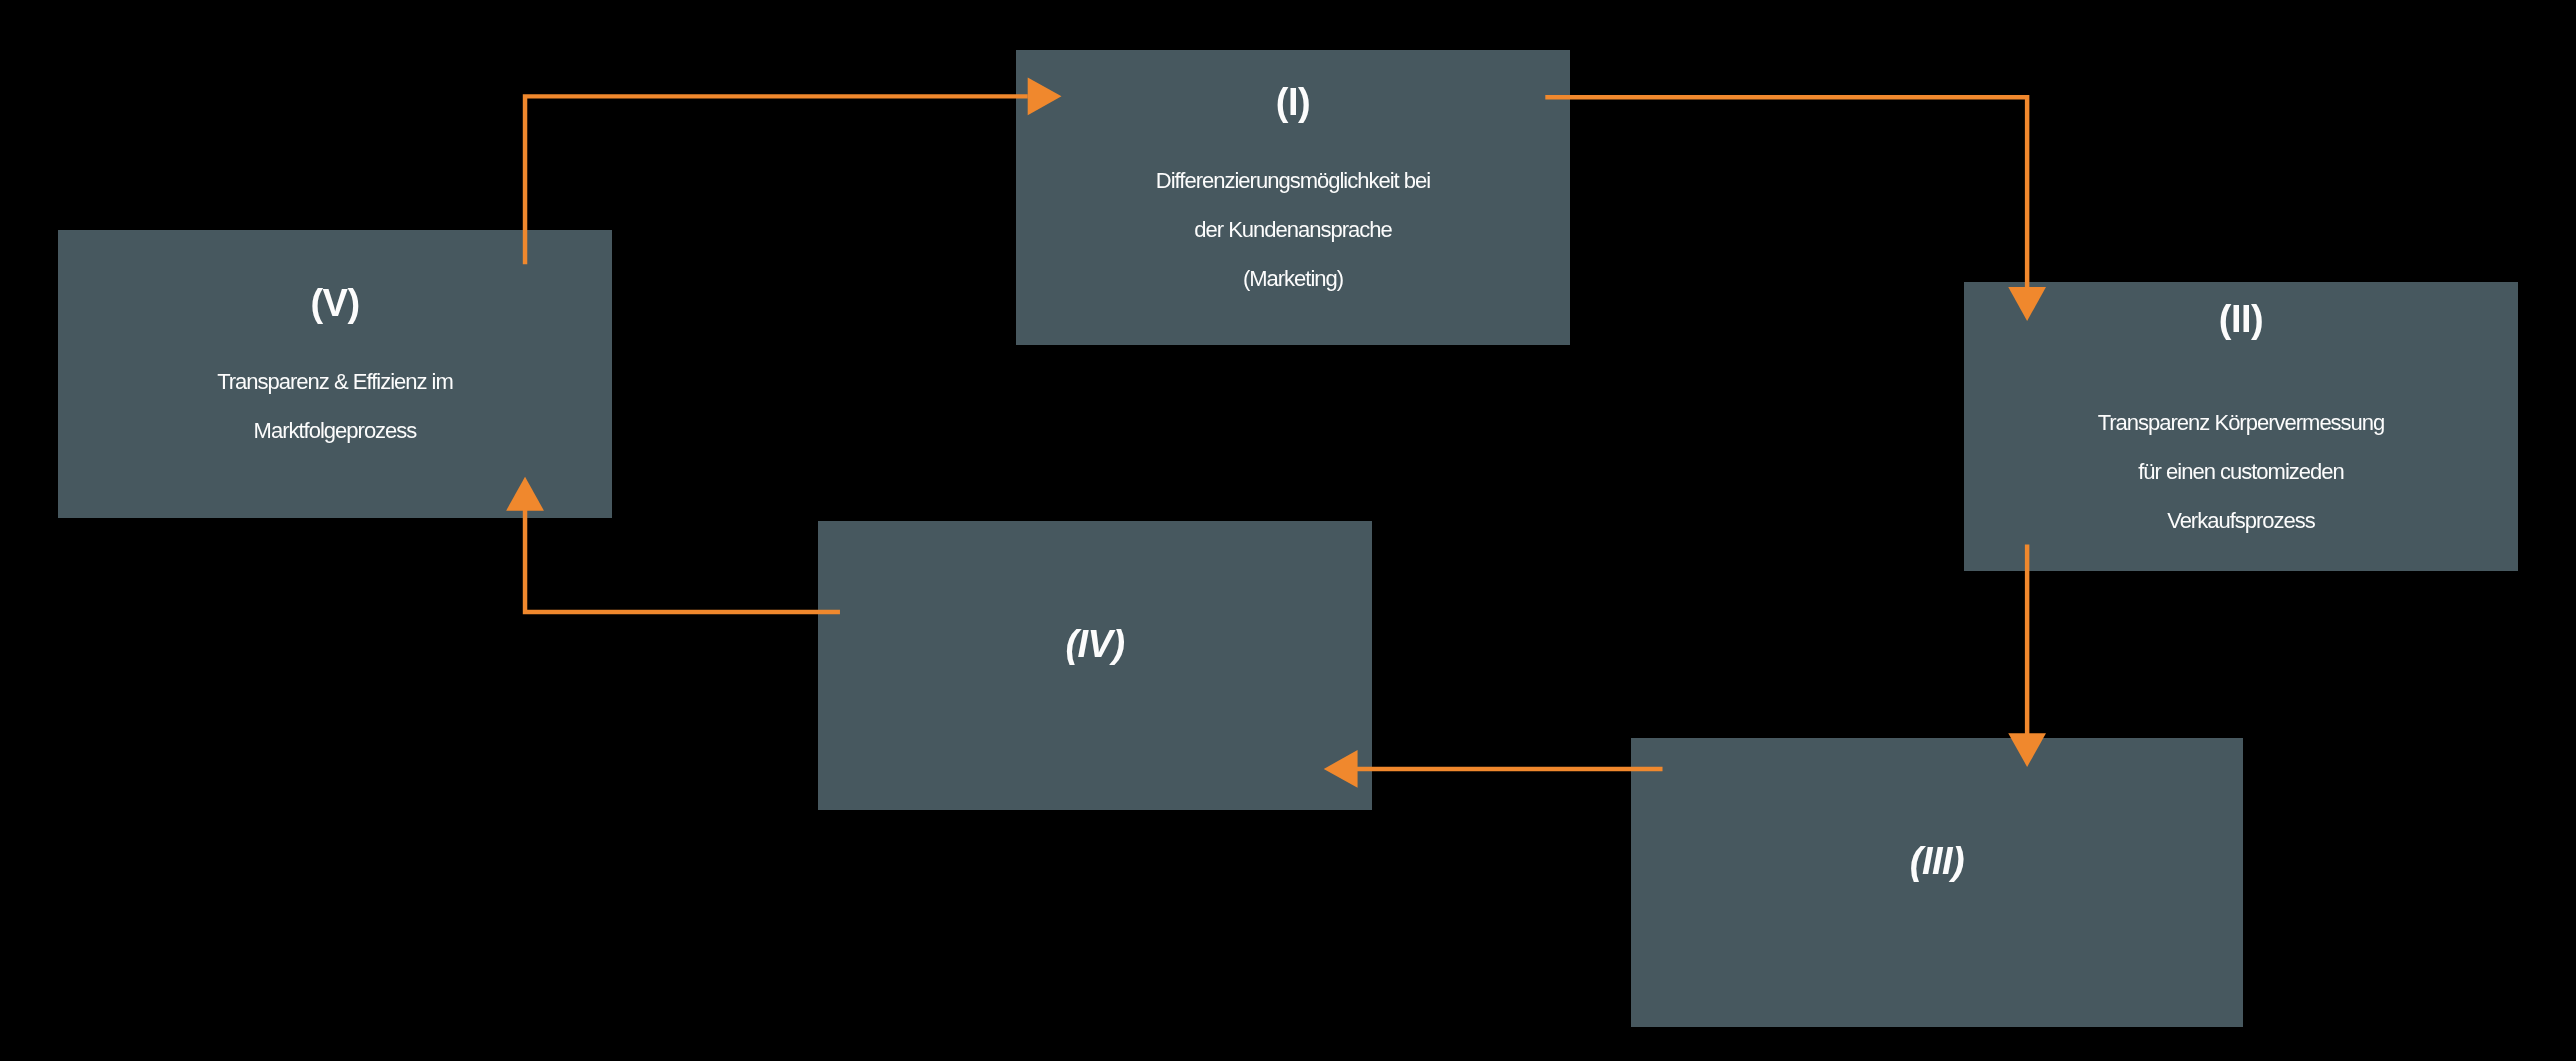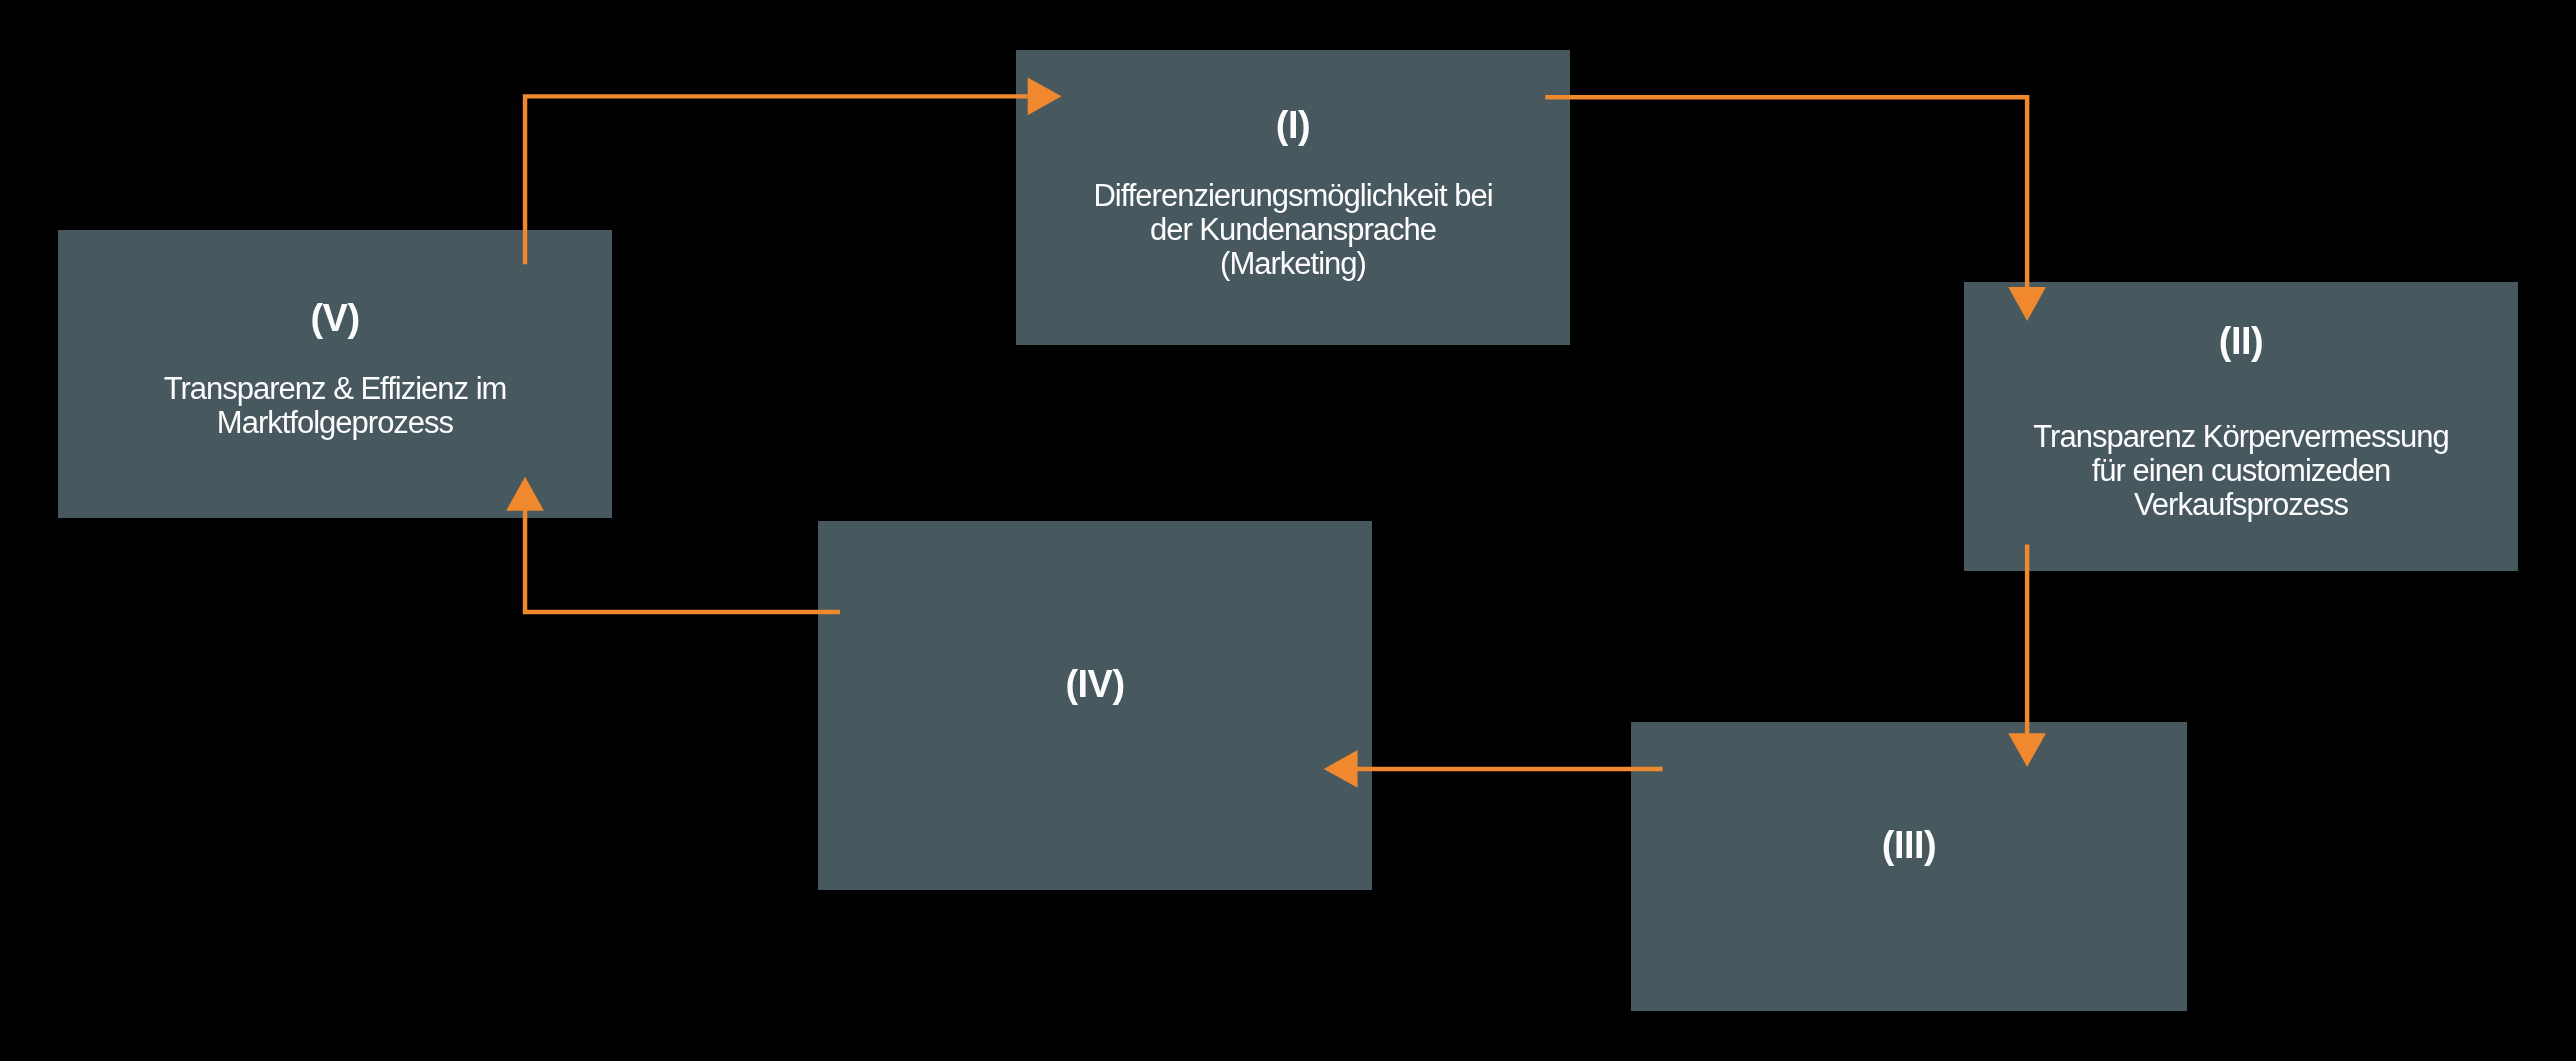--- a/index.html
+++ b/index.html
@@ -32,29 +32,29 @@
     padding-bottom: 14px;
   }
   .box-title {
     font-size: 38px;
     font-weight: bold;
     line-height: 48px;
     letter-spacing: -0.5px;
     margin-bottom: 30px;
   }
   .box-body {
-    font-size: 31px;
-    line-height: 34px;
+    font-size: 22px;
+    line-height: 49px;
     letter-spacing: -1px;
     white-space: pre-line;
   }
   .box-i   { left: 1016px; top: 50px;  width: 554px; height: 295px; }
   .box-ii  { left: 1964px; top: 282px; width: 554px; height: 289px; gap: 25px; }
-  .box-iii { left: 1631px; top: 722px; width: 556px; height: 289px; }
-  .box-iv  { left: 818px;  top: 521px; width: 554px; height: 369px; }
+  .box-iii { left: 1631px; top: 738px; width: 612px; height: 289px; font-style: italic; }
+  .box-iv  { left: 818px;  top: 521px; width: 554px; height: 289px; font-style: italic; }
   .box-v   { left: 58px;   top: 230px; width: 554px; height: 288px; }
   .connector-layer {
     position: absolute;
     left: 0; top: 0;
     width: 2576px;
     height: 1061px;
     pointer-events: none;
   }
   .conn-line {
     fill: none;

